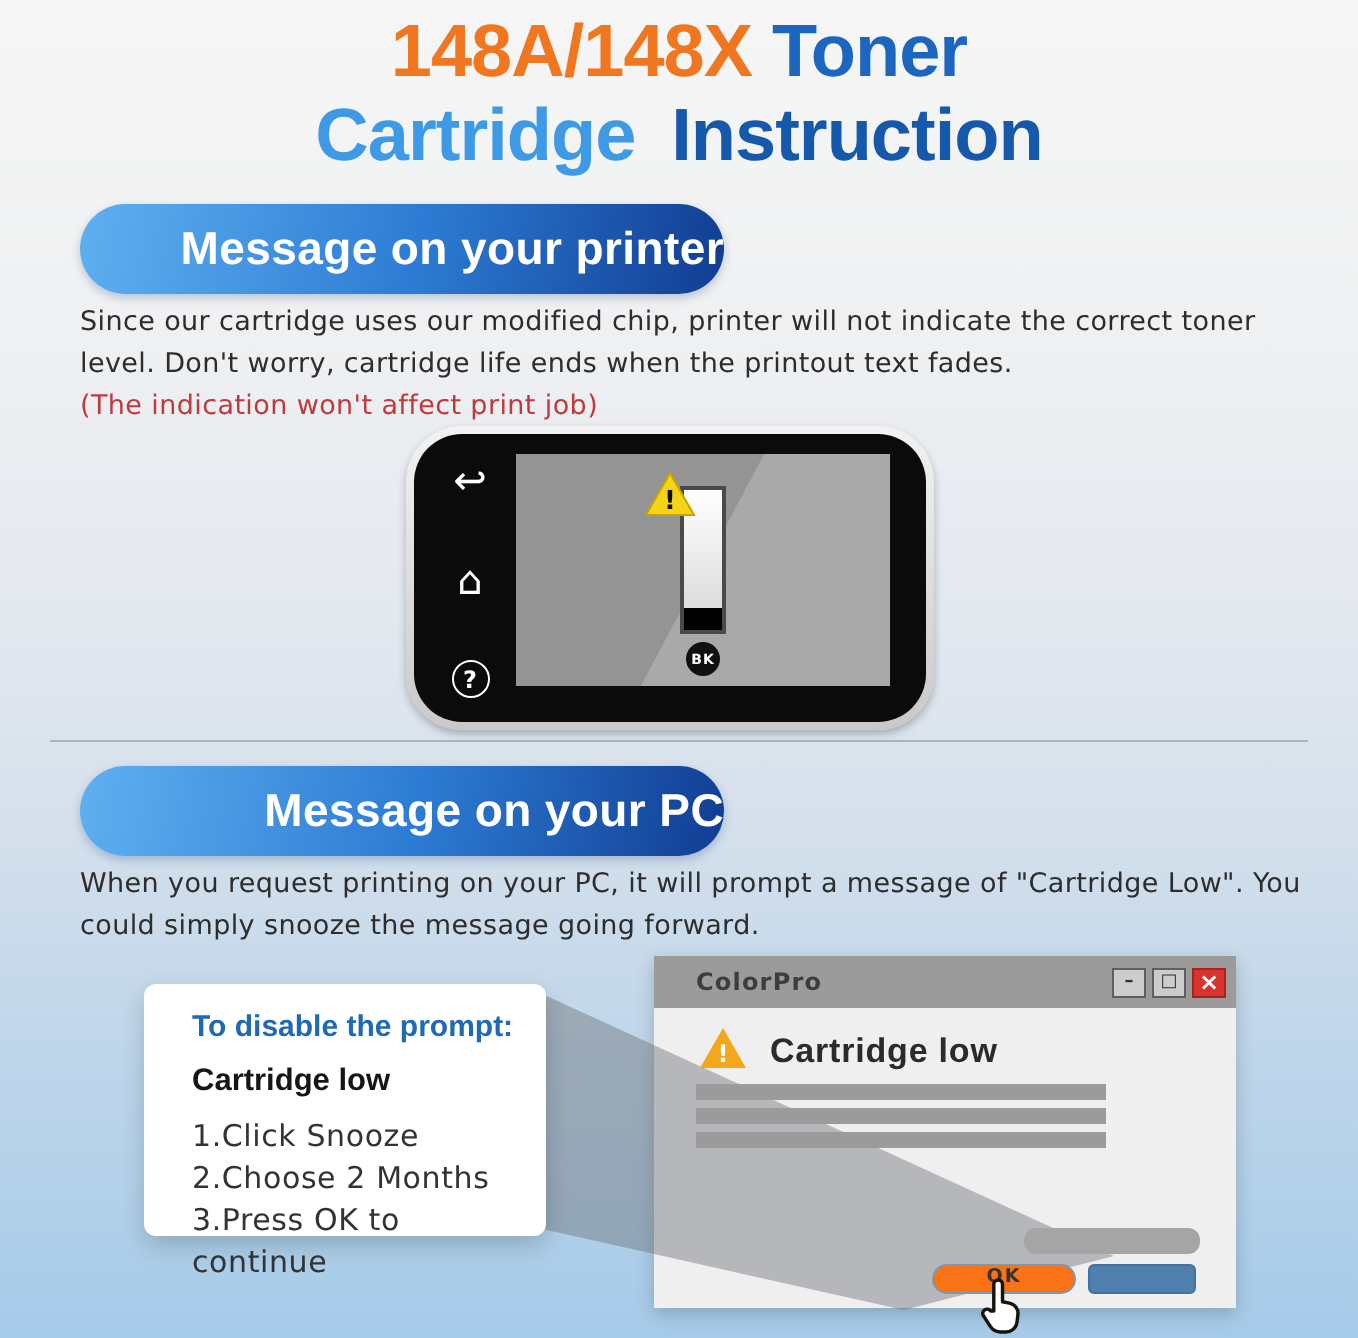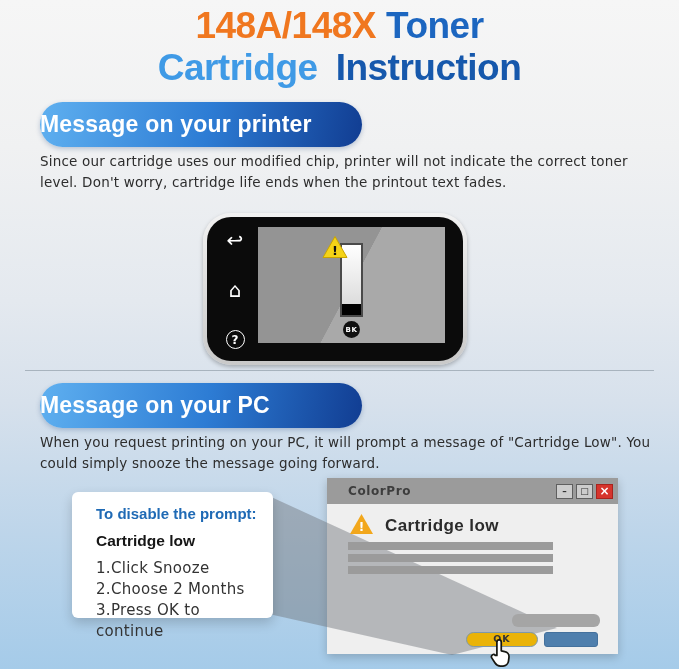--- a/index.html
+++ b/index.html
@@ -17,21 +17,21 @@
   }
   .title .model { color:#f0771f; }
   .title .toner { color:#1c66c0; margin-left:10px; }
   .title .word-cartridge { color:#3f9ae6; }
   .title .word-instruction { color:#1658ac; margin-left:18px; }
   
   .badge {
     position:absolute; left:40px; width:322px; height:45px; border-radius:23px;
     background:linear-gradient(100deg,#5fb0f0 0%,#2d7cd4 52%,#113d92 100%);
     color:#ffffff; font-family:"Liberation Sans", sans-serif; font-weight:800;
-    font-size:23px; text-align:left; line-height:45px; letter-spacing:0.2px;
+    font-size:23px; text-align:right; line-height:45px; letter-spacing:0.2px;
     box-shadow:0 2px 5px rgba(20,60,120,0.25);
   }
   .badge-printer { top:102px; }
   .badge-pc { top:383px; }
   
   .para {
     position:absolute; left:40px; width:612px;
     font-size:13.5px; line-height:21px; color:#2d2d2d; letter-spacing:0.2px;
   }
   .para-printer { top:151px; }
@@ -91,21 +91,21 @@
   }
   .win-min, .win-max { background:#cccccc; border:1px solid #5f5f5f; color:#2e2e2e; }
   .win-close { background:#d6342c; border:1px solid #a8231d; color:#ffffff; font-size:12px; }
   .dlg-warning-row { position:absolute; z-index:2; left:22px; top:35px; display:flex; align-items:center; gap:11px; }
   .dlg-message { font-family:"Liberation Sans", sans-serif; font-weight:800; font-size:17px; color:#2b2b2b; letter-spacing:0.4px; }
   .dlg-bar { position:absolute; z-index:2; left:21px; width:205px; height:8px; background:#9b9b9b; }
   .dlg-bar1 { top:64px; } .dlg-bar2 { top:76px; } .dlg-bar3 { top:88px; }
   .dlg-grayrect { position:absolute; z-index:2; left:185px; top:136px; width:88px; height:13px; background:#a5a5a5; border-radius:6px; }
   .dlg-ok {
     position:absolute; z-index:2; left:139px; top:154px; width:72px; height:15px;
-    background:#eab308; border:1px solid #7e98a9; border-radius:8px;
+    background:#f97316; border:1px solid #7e98a9; border-radius:8px;
     font-size:9.5px; font-weight:bold; color:#333; text-align:center; line-height:12px; letter-spacing:1px;
   }
   .dlg-blue { position:absolute; z-index:2; left:217px; top:154px; width:54px; height:15px; background:#4f7fad; border:1px solid #44719d; border-radius:3px; }
   
   .callout {
     position:absolute; z-index:3; left:72px; top:492px; width:201px; height:126px;
     background:#ffffff; border-radius:6px; box-shadow:0 5px 12px rgba(0,0,0,0.18);
     padding:13px 10px 0 24px;
   }
   .callout-title { color:#1f6ab5; font-family:"Liberation Sans", sans-serif; font-weight:800; font-size:15px; }
@@ -119,20 +119,21 @@
 
 <div id="canvas">
 
   <div class="title">
     <div><span class="model">148A/148X</span><span class="toner">Toner</span></div>
     <div><span class="word-cartridge">Cartridge</span><span class="word-instruction">Instruction</span></div>
   </div>
 
   <div class="badge badge-printer">Message on your printer</div>
   <div class="para para-printer">Since our cartridge uses our modified chip, printer will not indicate the correct toner level. Don't worry, cartridge life ends when the printout text fades.</div>
+  <div class="note">(The indication won't affect print job)</div>
 
   <div class="printer">
     <div class="printer-body">
       <div class="printer-icons">
         <span class="picon">↩</span>
         <span class="picon">⌂</span>
         <span class="picon-help">?</span>
       </div>
       <div class="screen">
         <div class="gauge">

